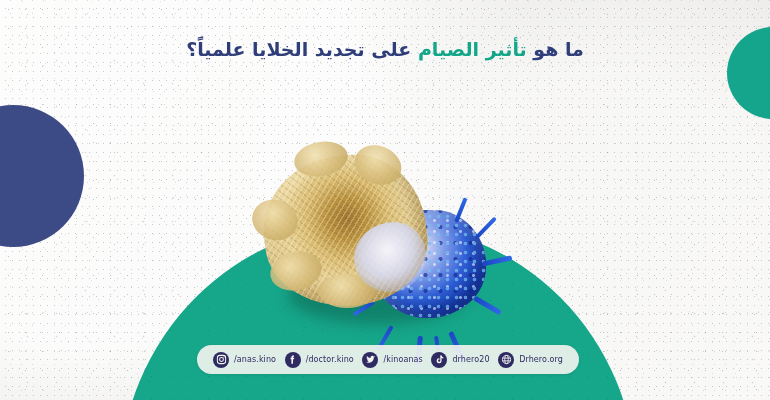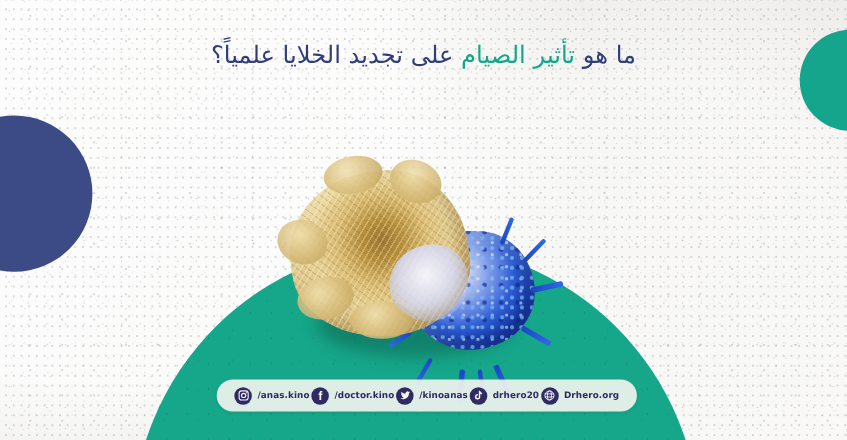--- a/index.html
+++ b/index.html
@@ -92,22 +92,22 @@
   }
 
   
   .headline {
     position: absolute;
     left: 0;
     right: 0;
     top: 38px;
     text-align: center;
     direction: rtl;
-    font-size: 22px;
-    font-weight: normal;
+    font-size: 19px;
+    font-weight: bold;
     letter-spacing: 0.2px;
     color: #2f3d79;
     white-space: nowrap;
     text-shadow: 0 1px 0 rgba(255,255,255,0.45);
   }
   .headline .hl-accent { color: #13a689; }
   .headline span { display: inline; }
 
   
   .cell-art {
@@ -226,21 +226,21 @@
     flex: 0 0 16px;
     border-radius: 50%;
     background: #2f2a62;
     display: flex;
     align-items: center;
     justify-content: center;
   }
   .social-icon svg { display: block; }
   .social-handle {
     font-size: 8px;
-    font-weight: bold;
+    font-weight: normal;
     color: #2f2a62;
     letter-spacing: 0.1px;
     white-space: nowrap;
   }
 </style>
 </head>
 <body>
 
 <div id="poster">
 

